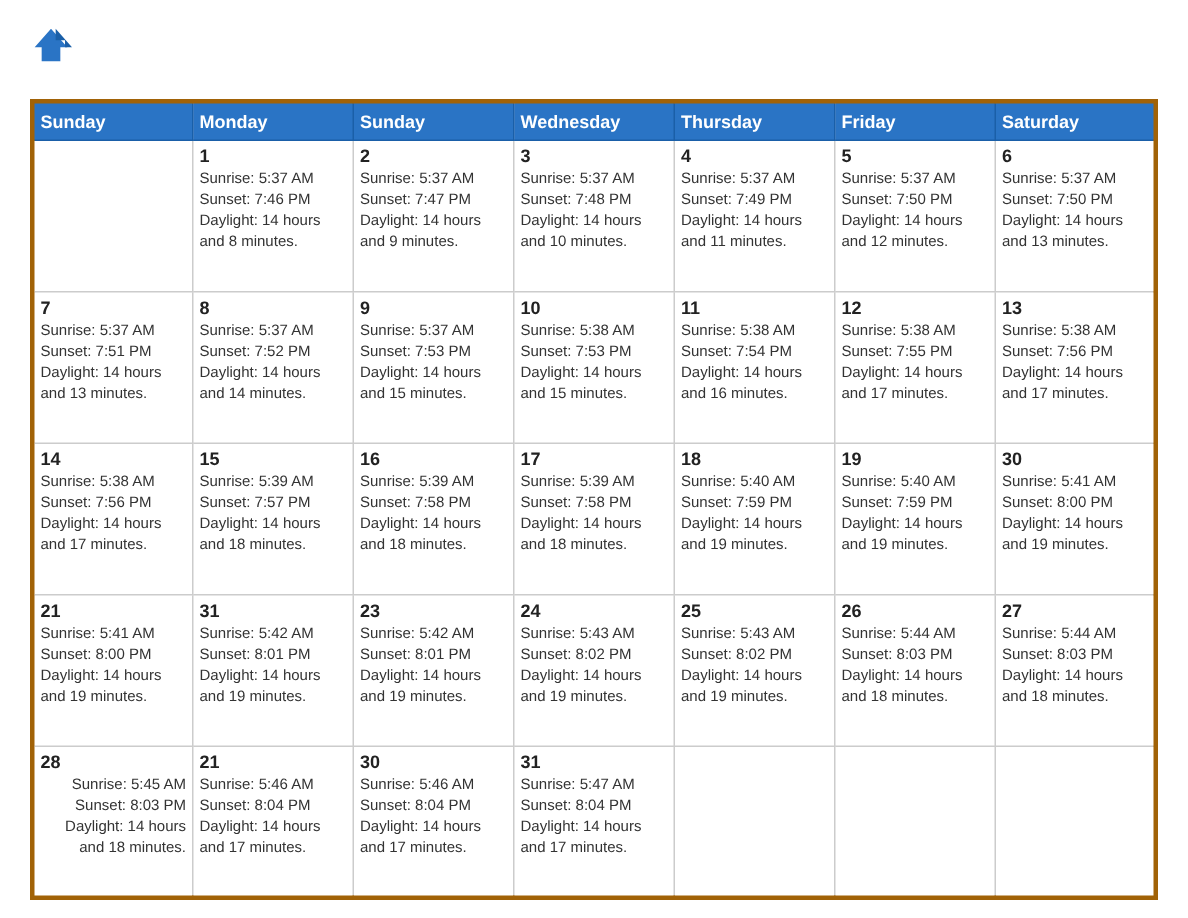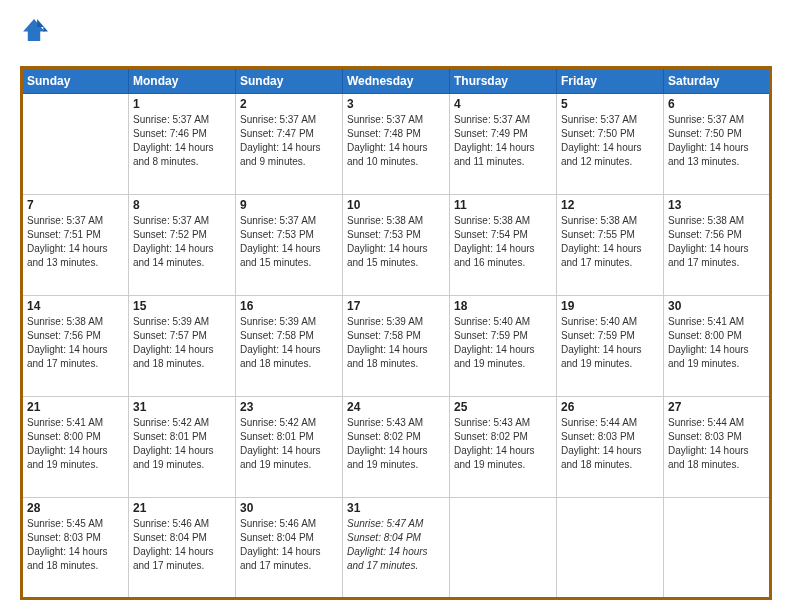--- a/index.html
+++ b/index.html
@@ -322,42 +322,42 @@
             <span class="day-num">27</span>
             <div class="day-info" style="white-space: pre-line;">Sunrise: 5:44 AM
 Sunset: 8:03 PM
 Daylight: 14 hours
 and 18 minutes.</div>
           </td>
         </tr>
         <tr>
           <td>
             <span class="day-num">28</span>
-            <div class="day-info" style="white-space: pre-line;">Sunrise: 5:45 AM
+            <div class="day-info" style="white-space: pre-line; text-align: right;">Sunrise: 5:45 AM
 Sunset: 8:03 PM
 Daylight: 14 hours
 and 18 minutes.</div>
           </td>
           <td>
             <span class="day-num">21</span>
             <div class="day-info" style="white-space: pre-line;">Sunrise: 5:46 AM
 Sunset: 8:04 PM
 Daylight: 14 hours
 and 17 minutes.</div>
           </td>
           <td>
             <span class="day-num">30</span>
             <div class="day-info" style="white-space: pre-line;">Sunrise: 5:46 AM
 Sunset: 8:04 PM
 Daylight: 14 hours
 and 17 minutes.</div>
           </td>
           <td>
             <span class="day-num">31</span>
-            <div class="day-info" style="white-space: pre-line; font-style: italic;">Sunrise: 5:47 AM
+            <div class="day-info" style="white-space: pre-line;">Sunrise: 5:47 AM
 Sunset: 8:04 PM
 Daylight: 14 hours
 and 17 minutes.</div>
           </td>
           <td class="empty"></td>
           <td class="empty"></td>
           <td class="empty"></td>
         </tr>
       </tbody>
   </table>

